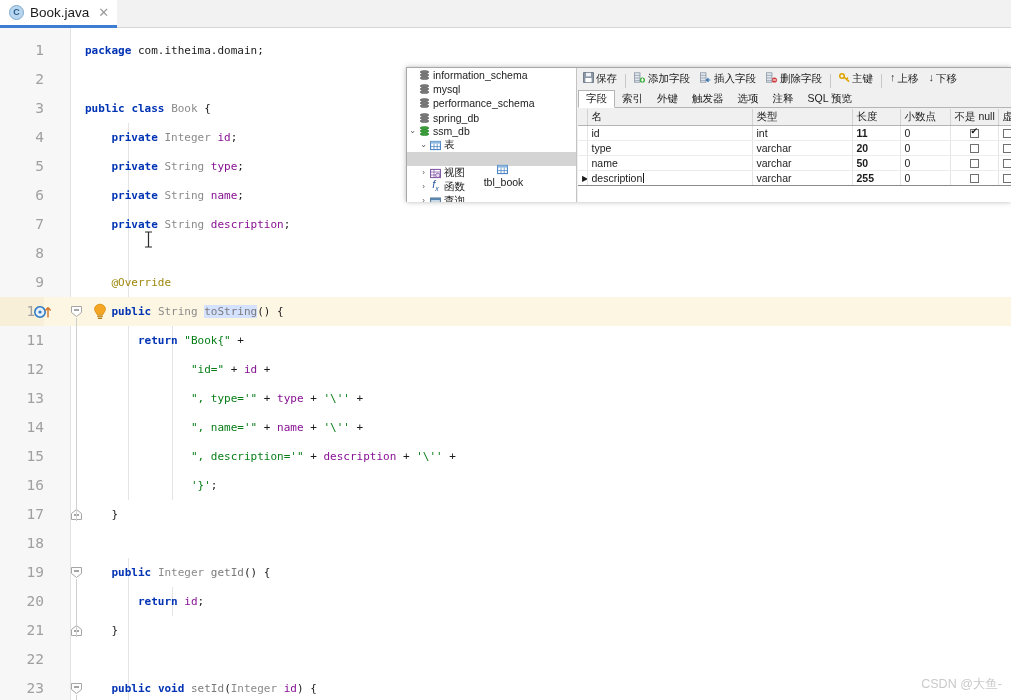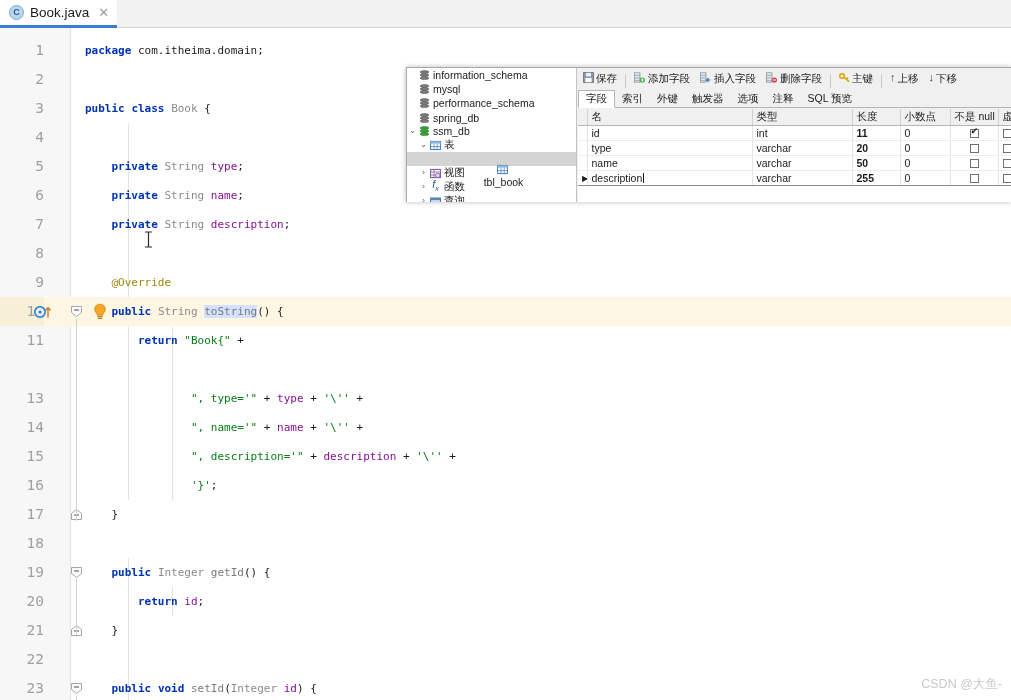--- a/index.html
+++ b/index.html
@@ -235,20 +235,21 @@
         <div class="row" style="top: 37px;">
           <span class="ln">2</span>
           <span class="code"></span>
         </div>
         <div class="row" style="top: 66px;">
           <span class="ln">3</span>
           <span class="code"><span class="kw">public</span> <span class="kw">class</span> <span class="cls">Book</span> {</span>
         </div>
         <div class="row" style="top: 95px;">
           <span class="ln">4</span>
+          <span class="code">    <span class="kw">private</span> <span class="cls">Integer</span> <span class="fld">id</span>;</span>
         </div>
         <div class="row" style="top: 124px;">
           <span class="ln">5</span>
           <span class="code">    <span class="kw">private</span> <span class="cls">String</span> <span class="fld">type</span>;</span>
         </div>
         <div class="row" style="top: 153px;">
           <span class="ln">6</span>
           <span class="code">    <span class="kw">private</span> <span class="cls">String</span> <span class="fld">name</span>;</span>
         </div>
         <div class="row" style="top: 182px;">
@@ -263,20 +264,24 @@
           <span class="ln">9</span>
           <span class="code">    <span class="ann">@Override</span></span>
         </div>
         <div class="row hl" style="top: 269px;">
           <span class="ln">10</span>
           <span class="code">    <span class="kw">public</span> <span class="cls">String</span> <span class="mth sel-ident">toString</span>() {</span>
         </div>
         <div class="row" style="top: 298px;">
           <span class="ln">11</span>
           <span class="code">        <span class="kw">return</span> <span class="str">"Book{"</span> +</span>
+        </div>
+        <div class="row" style="top: 327px;">
+          <span class="ln">12</span>
+          <span class="code">                <span class="str">"id="</span> + <span class="fld">id</span> +</span>
         </div>
         <div class="row" style="top: 356px;">
           <span class="ln">13</span>
           <span class="code">                <span class="str">", type='"</span> + <span class="fld">type</span> + <span class="str">'\''</span> +</span>
         </div>
         <div class="row" style="top: 385px;">
           <span class="ln">14</span>
           <span class="code">                <span class="str">", name='"</span> + <span class="fld">name</span> + <span class="str">'\''</span> +</span>
         </div>
         <div class="row" style="top: 414px;">

